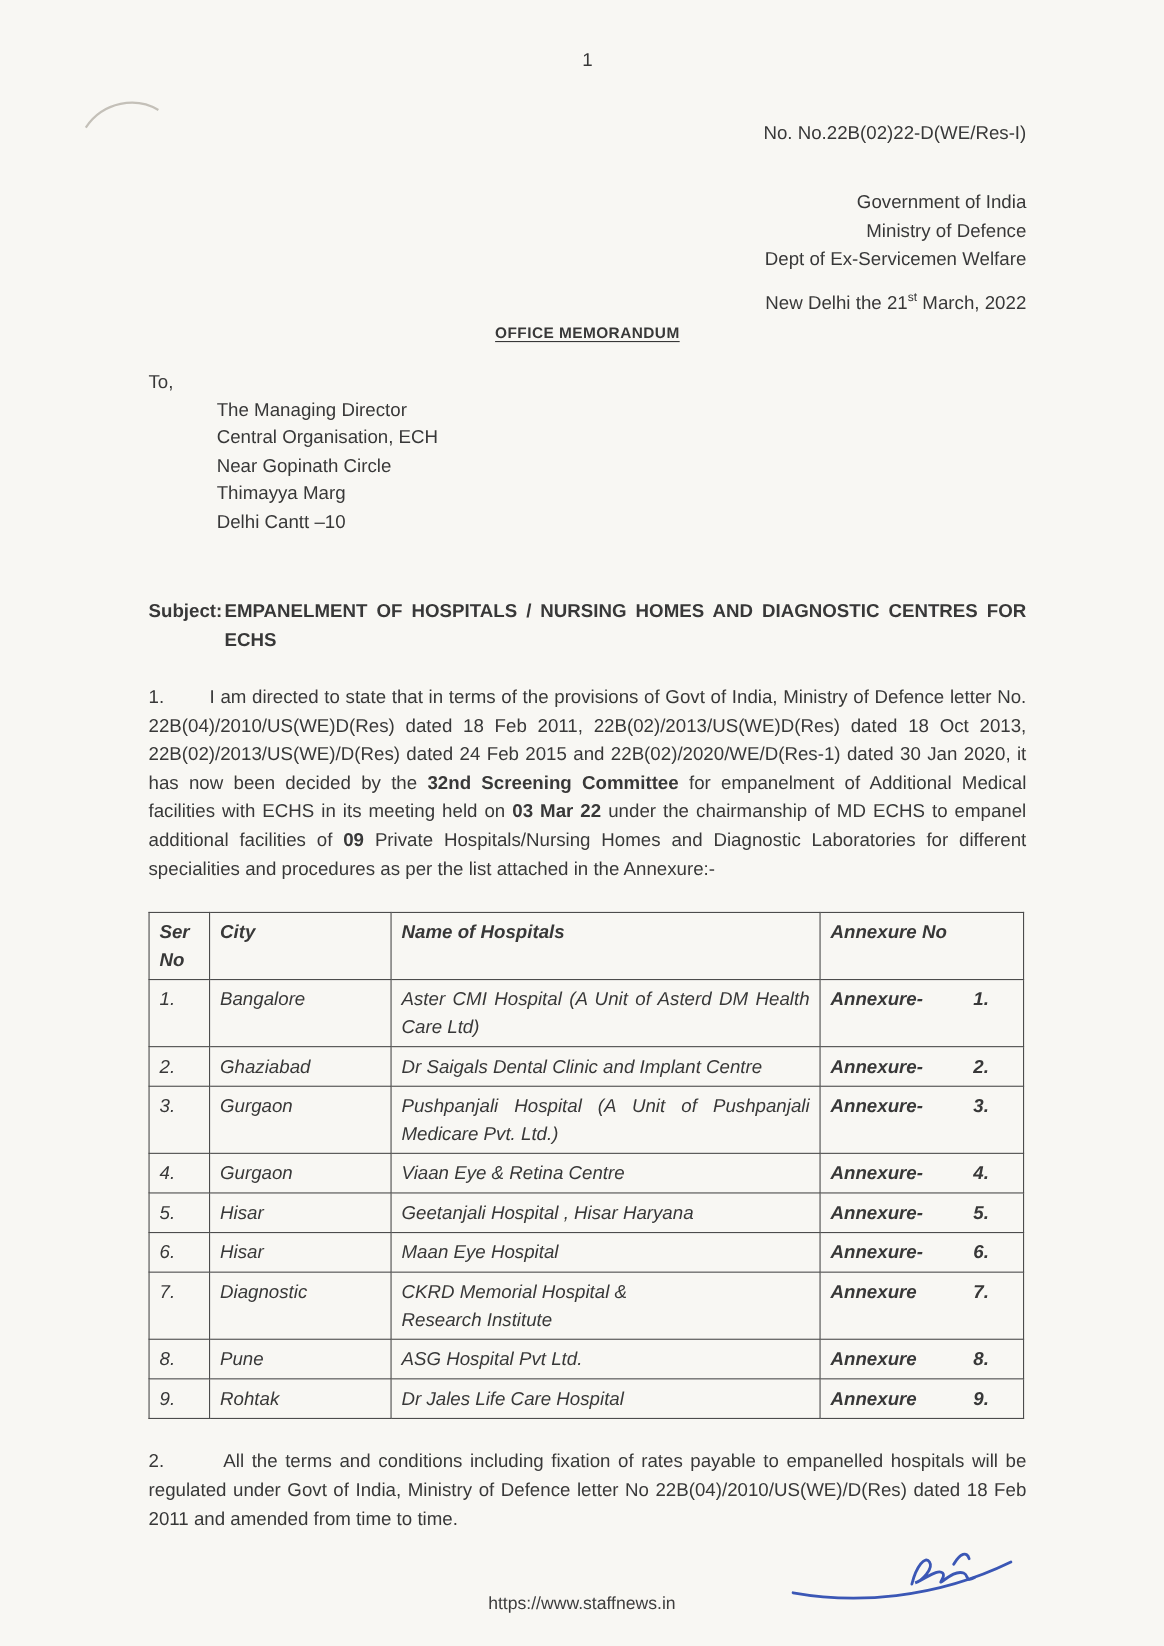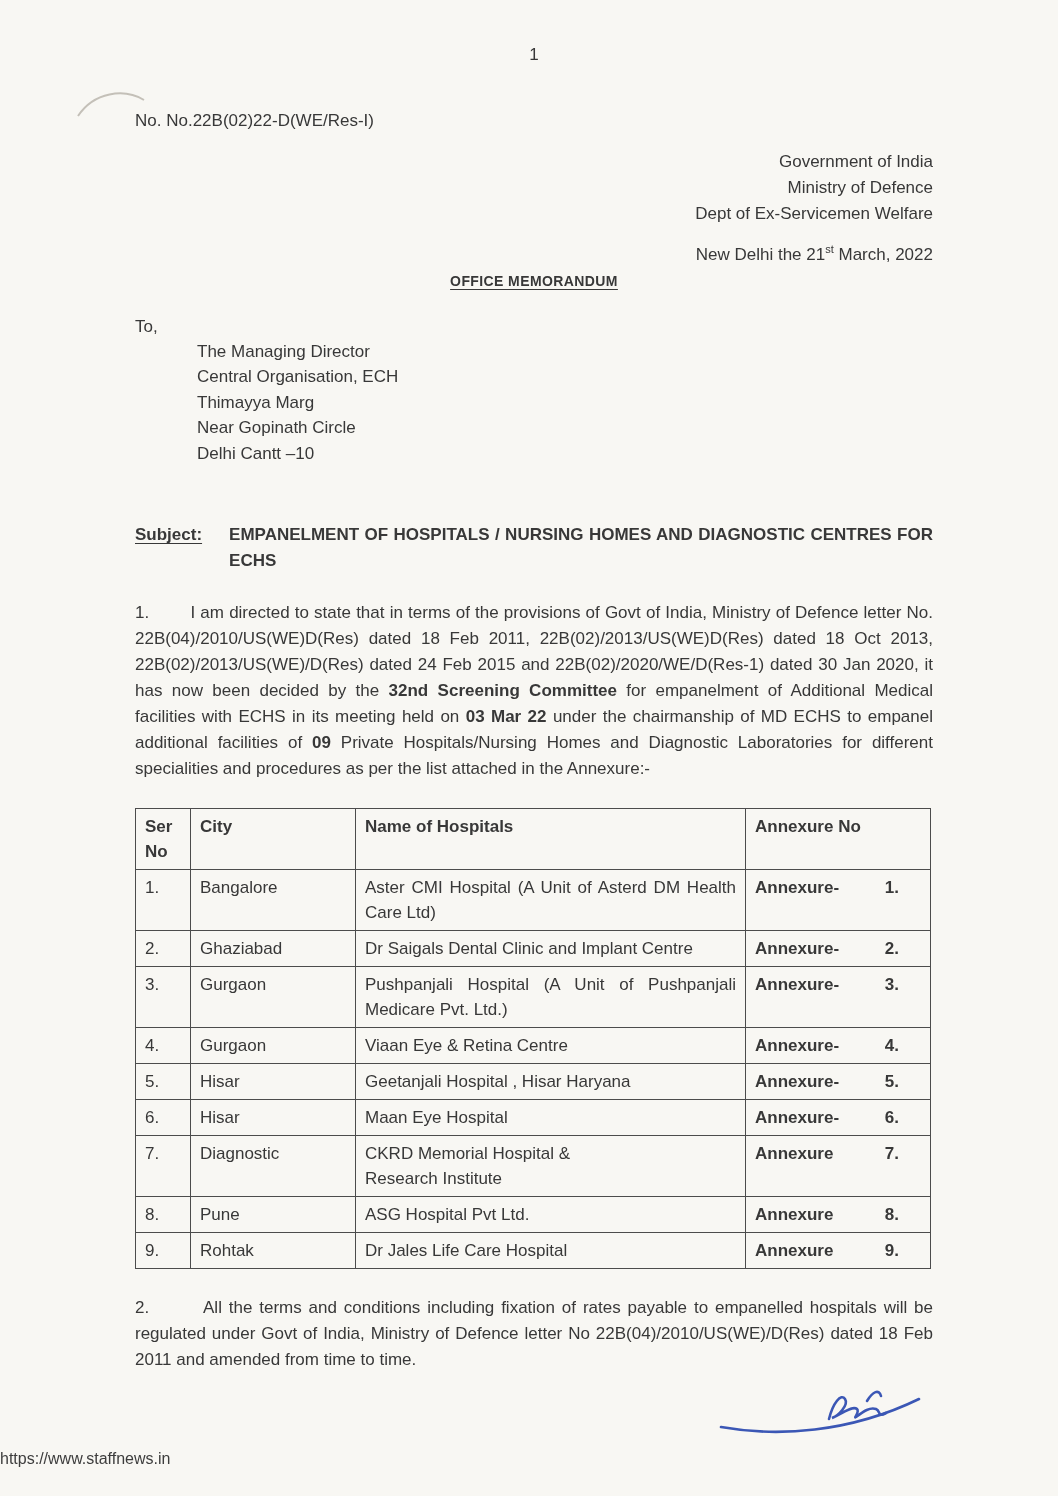--- a/index.html
+++ b/index.html
@@ -7,40 +7,40 @@
   body {
     position:relative;
     background:#f8f7f3;
     font-family:"Liberation Sans", sans-serif;
     color:#383838;
     font-size:17px;
     overflow:hidden;
   }
   .content { padding:45px 125px 0 135px; }
   .page-number { text-align:center; margin-bottom:46px; }
-  .ref-no { text-align:left; margin-bottom:18px; }
+  .ref-no { text-align:right; margin-bottom:40px; }
   .org { text-align:right; line-height:26px; }
   sup { font-size:11px; vertical-align:super;text-align:center; }
   .date-line { text-align:right; margin-top:16px; }
   .memo-title { text-align:center; margin-top:8px; font-weight:bold; font-size:14px; }
   .memo-title span { text-decoration:underline; text-underline-offset:3px; letter-spacing:.4px; }
   .to { margin-top:28px; }
   .address { margin-left:62px; margin-top:2px; line-height:25.5px; }
   .subject { margin-top:56px; display:flex; font-weight:bold; line-height:26px; }
-  .subject-label { text-decoration:underline; text-underline-offset:3px; margin-right:27px; white-space:nowrap; }
+  .subject-label { text-underline-offset:3px; margin-right:2px; white-space:nowrap; }
   .subject-text { flex:1; text-align:justify; }
   .para { margin-top:26px; text-align:justify; line-height:26px; }
   .b { font-weight:bold; }
   table { border-collapse:collapse; margin-top:26px; width:795px; table-layout:fixed; }
-  th, td { border:1.6px solid #4c4c4c; padding:5px 9px; vertical-align:top; text-align:left; line-height:25px; }
+  th, td { border:1.6px solid #4c4c4c; padding:5px 9px; vertical-align:top; text-align:left; line-height:25px;font-style:italic; }
   th { font-weight:bold; }
   td[data-name="hospital-name-cell"] { text-align:justify; white-space:pre-line; }
   .annexure-wrap { display:flex; justify-content:space-between; padding-right:22px; font-weight:bold; }
   .sig-row { display:flex; justify-content:flex-end; margin-top:2px; padding-right:6px; }
-  .footer { position:absolute; left:0; right:0; bottom:28px; font-size:16px; color:#3d3d3d; }
+  .footer { position:absolute; left:0; right:0; bottom:28px; text-align:center; font-size:16px; color:#3d3d3d; }
   .artifact { position:absolute; left:76px; top:86px; }
 </style>
 </head>
 <body data-name="scanned-document-page">
 
 <svg class="artifact" data-name="scan-artifact" width="70" height="40" viewBox="0 0 70 40">
   <path d="M2 30 C 18 6, 48 2, 68 14" stroke="#c4c0b8" stroke-width="2" fill="none"></path>
 </svg>
 
 <div class="content" data-name="document-content">
@@ -61,22 +61,22 @@
 
   <div class="memo-title" data-name="memo-title-row">
     <span data-name="memo-title">OFFICE MEMORANDUM</span>
   </div>
 
   <div class="to" data-name="to-label">To,</div>
 
   <div class="address" data-name="recipient-address">
     <div data-name="address-line">The Managing Director</div>
     <div data-name="address-line">Central Organisation, ECH</div>
+    <div data-name="address-line">Near Gopinath Circle</div>
     <div data-name="address-line">Thimayya Marg</div>
-    <div data-name="address-line">Near Gopinath Circle</div>
     <div data-name="address-line">Delhi Cantt –10</div>
   </div>
 
   <div class="subject" data-name="subject-line">
     <span class="subject-label" data-name="subject-label">Subject:</span>
     <span class="subject-text" data-name="subject-text">EMPANELMENT OF HOSPITALS / NURSING HOMES AND DIAGNOSTIC CENTRES FOR ECHS</span>
   </div>
 
   <p class="para" data-name="para-1-text"><span data-name="text-segment">1.&nbsp;&nbsp;&nbsp;&nbsp;&nbsp;&nbsp;&nbsp; I am directed to state that in terms of the provisions of Govt of India, Ministry of Defence letter No. 22B(04)/2010/US(WE)D(Res) dated 18 Feb 2011, 22B(02)/2013/US(WE)D(Res) dated 18 Oct 2013, 22B(02)/2013/US(WE)/D(Res) dated 24 Feb 2015 and 22B(02)/2020/WE/D(Res-1) dated 30 Jan 2020, it has now been decided by the </span><span class="b" data-name="text-segment">32nd Screening Committee</span><span data-name="text-segment"> for empanelment of Additional Medical facilities with ECHS in its meeting held on </span><span class="b" data-name="text-segment">03 Mar 22</span><span data-name="text-segment"> under the chairmanship of MD ECHS to empanel additional facilities of </span><span class="b" data-name="text-segment">09</span><span data-name="text-segment"> Private Hospitals/Nursing Homes and Diagnostic Laboratories for different specialities and procedures as per the list attached in the Annexure:-</span></p>
 

